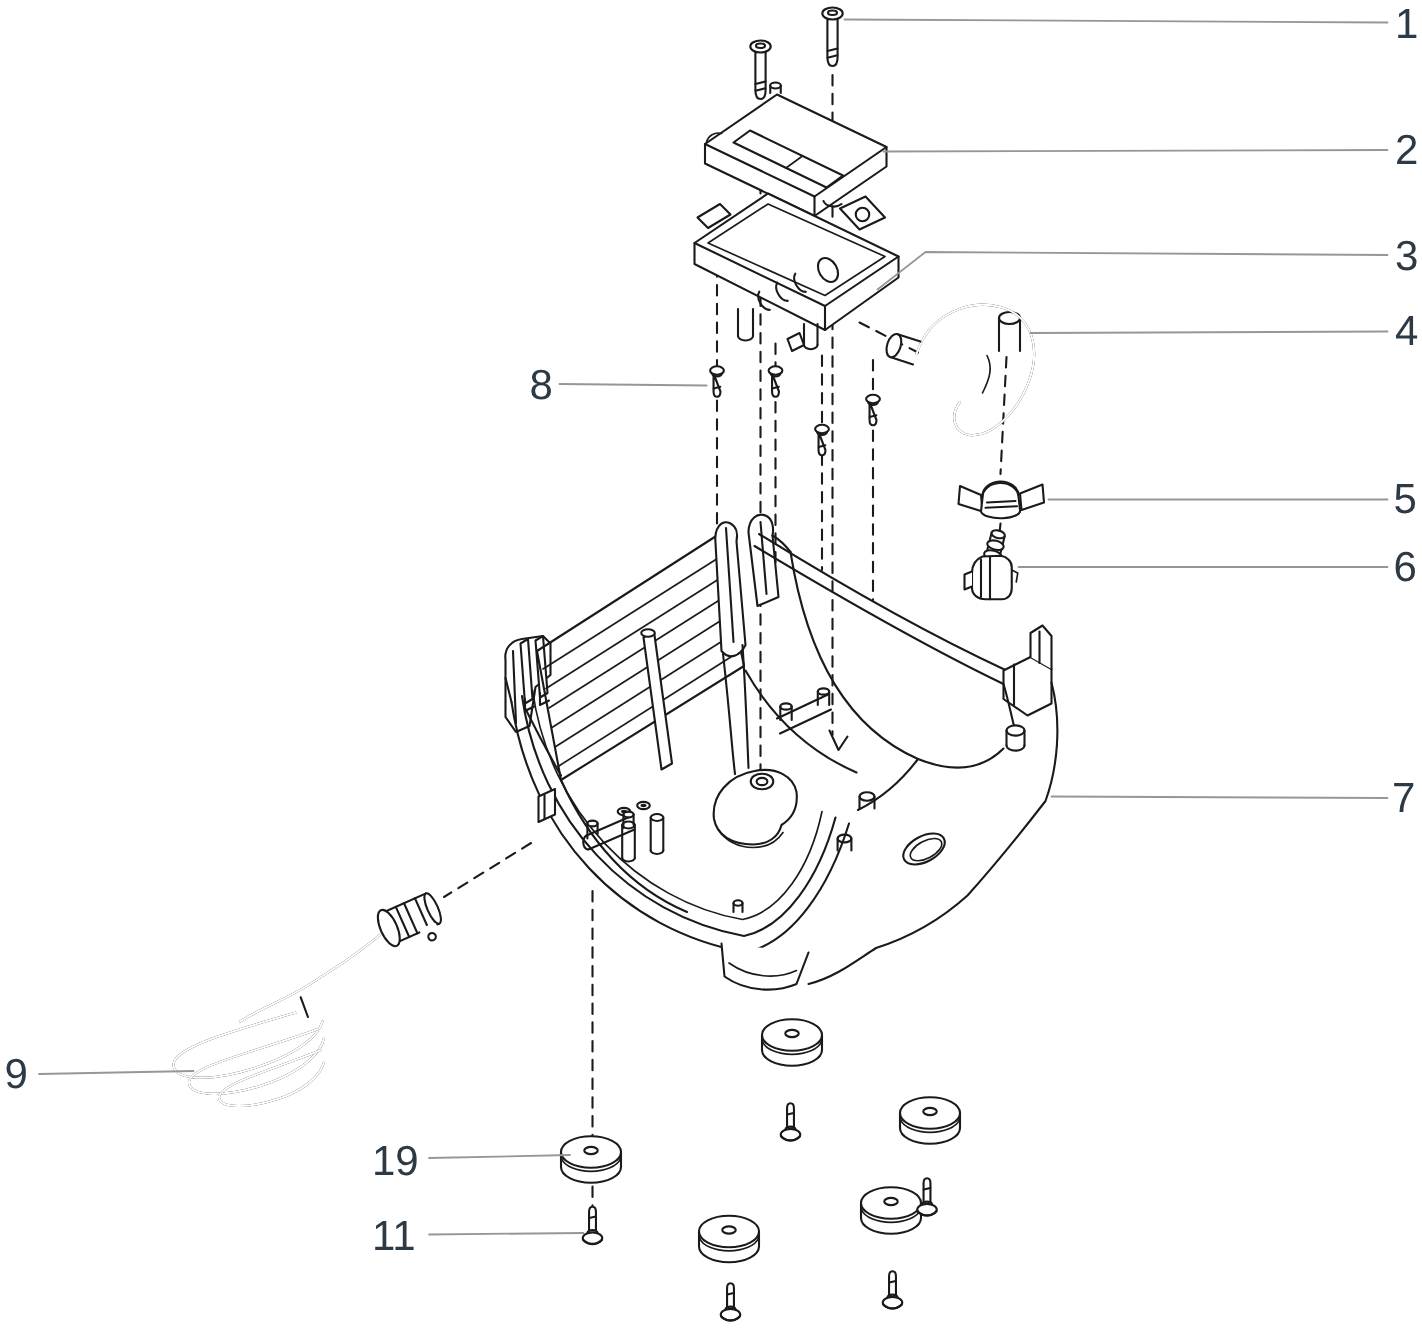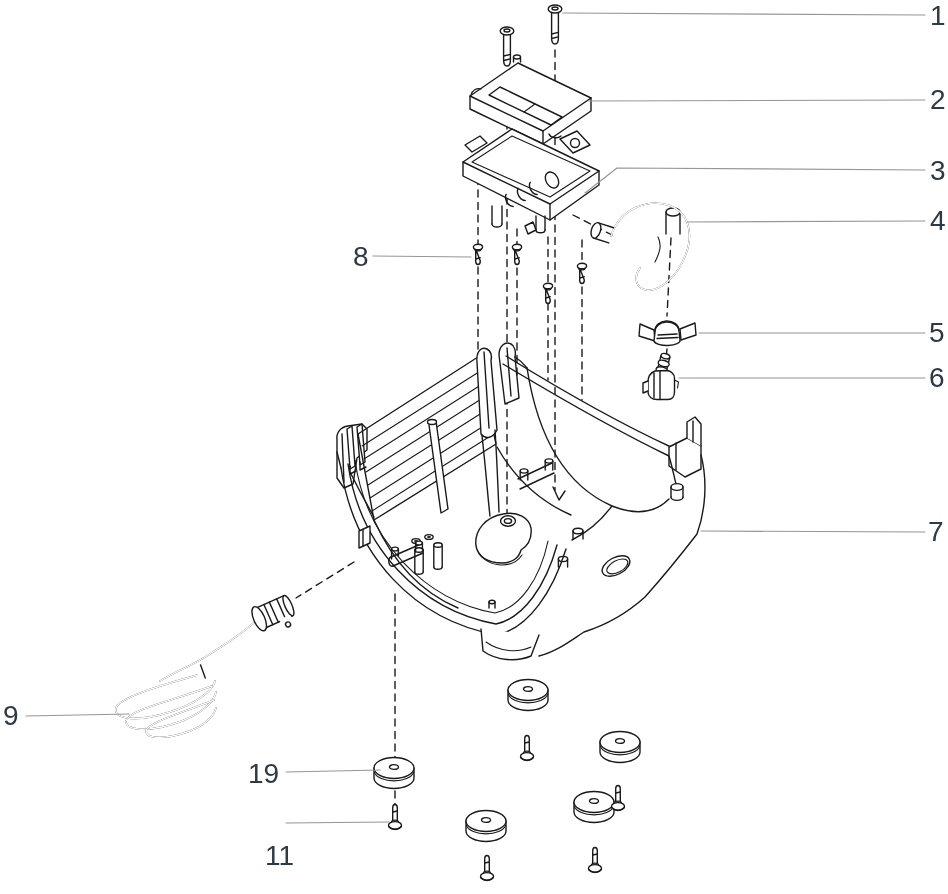--- a/index.html
+++ b/index.html
@@ -337,14 +337,14 @@
   <div class="callout" style="left:930px; top:2px;">1</div>
   <div class="callout" style="left:930px; top:86px;">2</div>
   <div class="callout" style="left:930px; top:157px;">3</div>
   <div class="callout" style="left:930px; top:207px;">4</div>
   <div class="callout" style="left:929px; top:319px;">5</div>
   <div class="callout" style="left:929px; top:364px;">6</div>
   <div class="callout" style="left:928px; top:518px;">7</div>
   <div class="callout" style="left:353px; top:243px;">8</div>
   <div class="callout" style="left:3px;   top:702px;">9</div>
   <div class="callout" style="left:248px; top:760px;">19</div>
-  <div class="callout" style="left:265px; top:810px;margin-top:32px;">11</div>
+  <div class="callout" style="left:248px; top:810px;">11</div>
 </div>
 
 </body></html>

